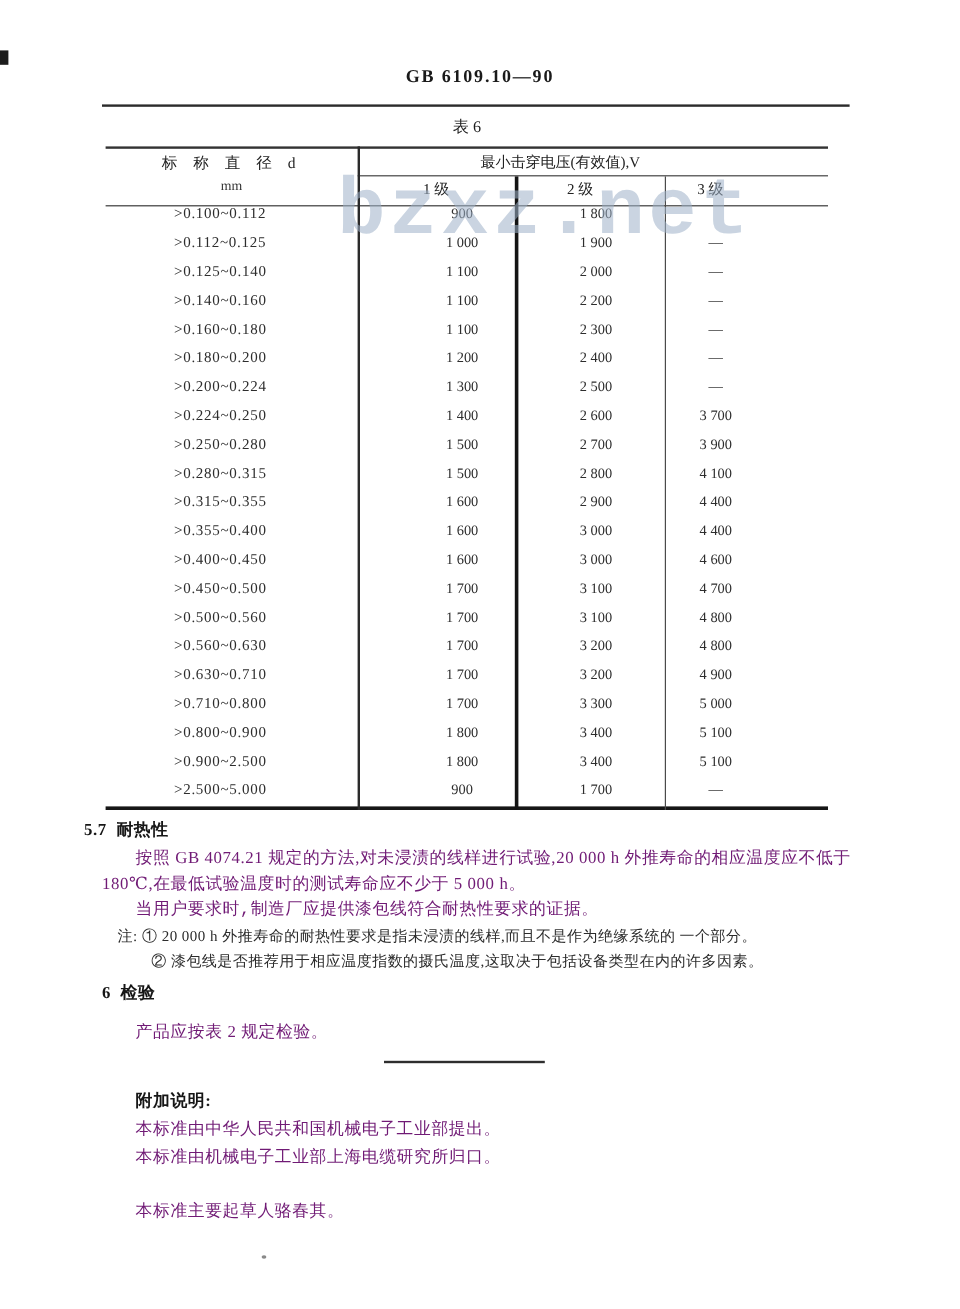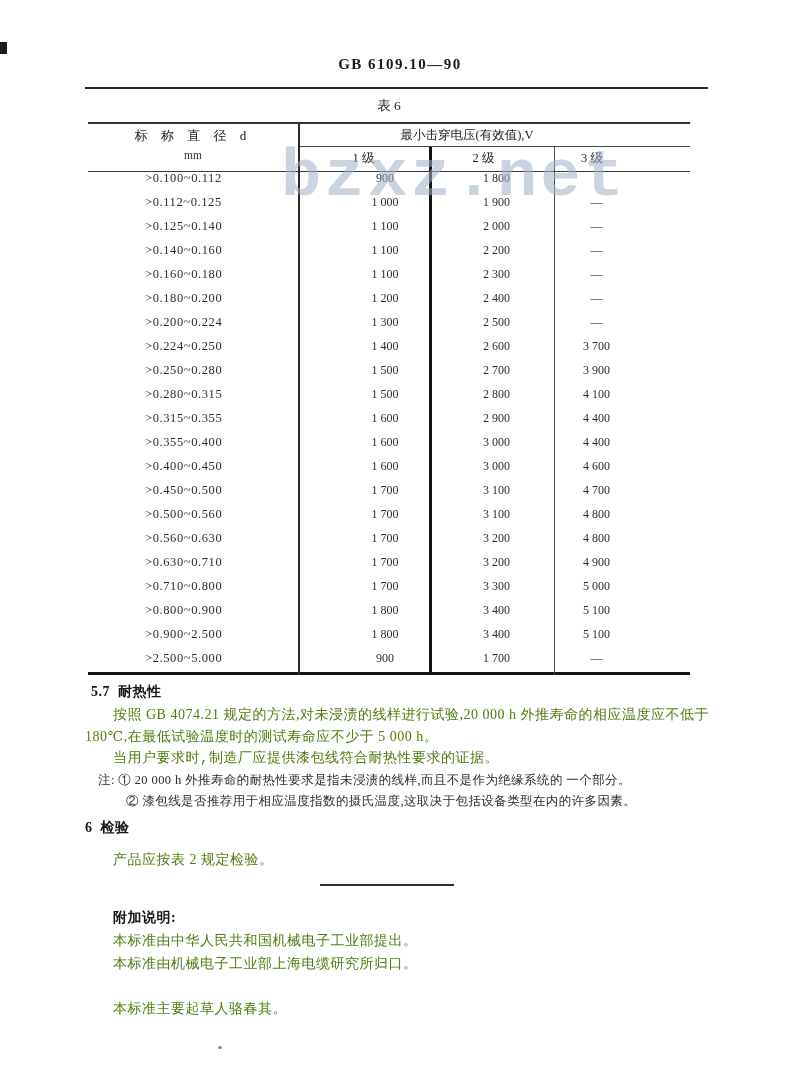--- a/index.html
+++ b/index.html
@@ -50,21 +50,21 @@
   .rows { position:absolute; left:0; top:49px; width:100%; }
   .trow { display:flex; height:24px; align-items:flex-start; }
   .tcell { white-space:pre; color:#2d2d2d; }
   .tcell.diam { width:210px; box-sizing:border-box; padding-left:57px;
     font-size:12.5px; letter-spacing:0.6px; }
   .tcell.c1 { width:131px; text-align:center; font-size:12px;margin-left:36px; }
   .tcell.c2 { width:125px; text-align:center; font-size:12px; transform:translateX(-8px); }
   .tcell.c3 { width:136px; text-align:center; font-size:12px; transform:translateX(-30px); }
 
   
-  .txt  { font-size:14px; color:#4d7c0f; letter-spacing:0.5px; }
+  .txt  { font-size:14px; color:#701a75; letter-spacing:0.5px; }
   .bold { font-weight:bold; color:#161616; }
   .note { font-size:12.5px; color:#2c2c2c; letter-spacing:0.4px; }
   .divider { left:320px; top:884px; width:134px; height:2px; background:#2e2e2e; }
 </style>
 </head>
 <body>
 
 <div class="page">
 
   <div class="abs edge-mark"></div>
@@ -218,21 +218,21 @@
           <div class="tcell diam">&gt;2.500~5.000</div>
           <div class="tcell c1">900</div>
           <div class="tcell c2">1 700</div>
           <div class="tcell c3">—</div>
         </div>
       </div>
   </div>
 
   <div class="abs watermark" style="color: rgb(159, 178, 201);">bzxz.net</div>
 
-  <div class="abs txt bold" style="left:91px; top:683px;text-align:center;">5.7  耐热性</div>
+  <div class="abs txt bold" style="left:70px; top:683px;text-align:center;">5.7  耐热性</div>
   <div class="abs txt" style="left:113px; top:706px;">按照 GB 4074.21 规定的方法,对未浸渍的线样进行试验,20 000 h 外推寿命的相应温度应不低于</div>
   <div class="abs txt" style="left:85px; top:728px;">180℃,在最低试验温度时的测试寿命应不少于 5 000 h。</div>
   <div class="abs txt" style="left:113px; top:749px;font-family:Liberation Mono, monospace;">当用户要求时,制造厂应提供漆包线符合耐热性要求的证据。</div>
   <div class="abs note" style="left:98px; top:772px;">注: ① 20 000 h 外推寿命的耐热性要求是指未浸渍的线样,而且不是作为绝缘系统的 一个部分。</div>
   <div class="abs note" style="left:126px; top:793px;">② 漆包线是否推荐用于相应温度指数的摄氏温度,这取决于包括设备类型在内的许多因素。</div>
 
   <div class="abs txt bold" style="left:85px; top:819px;">6  检验</div>
   <div class="abs txt" style="left:113px; top:851px;">产品应按表 2 规定检验。</div>
 
   <div class="abs divider"></div>

